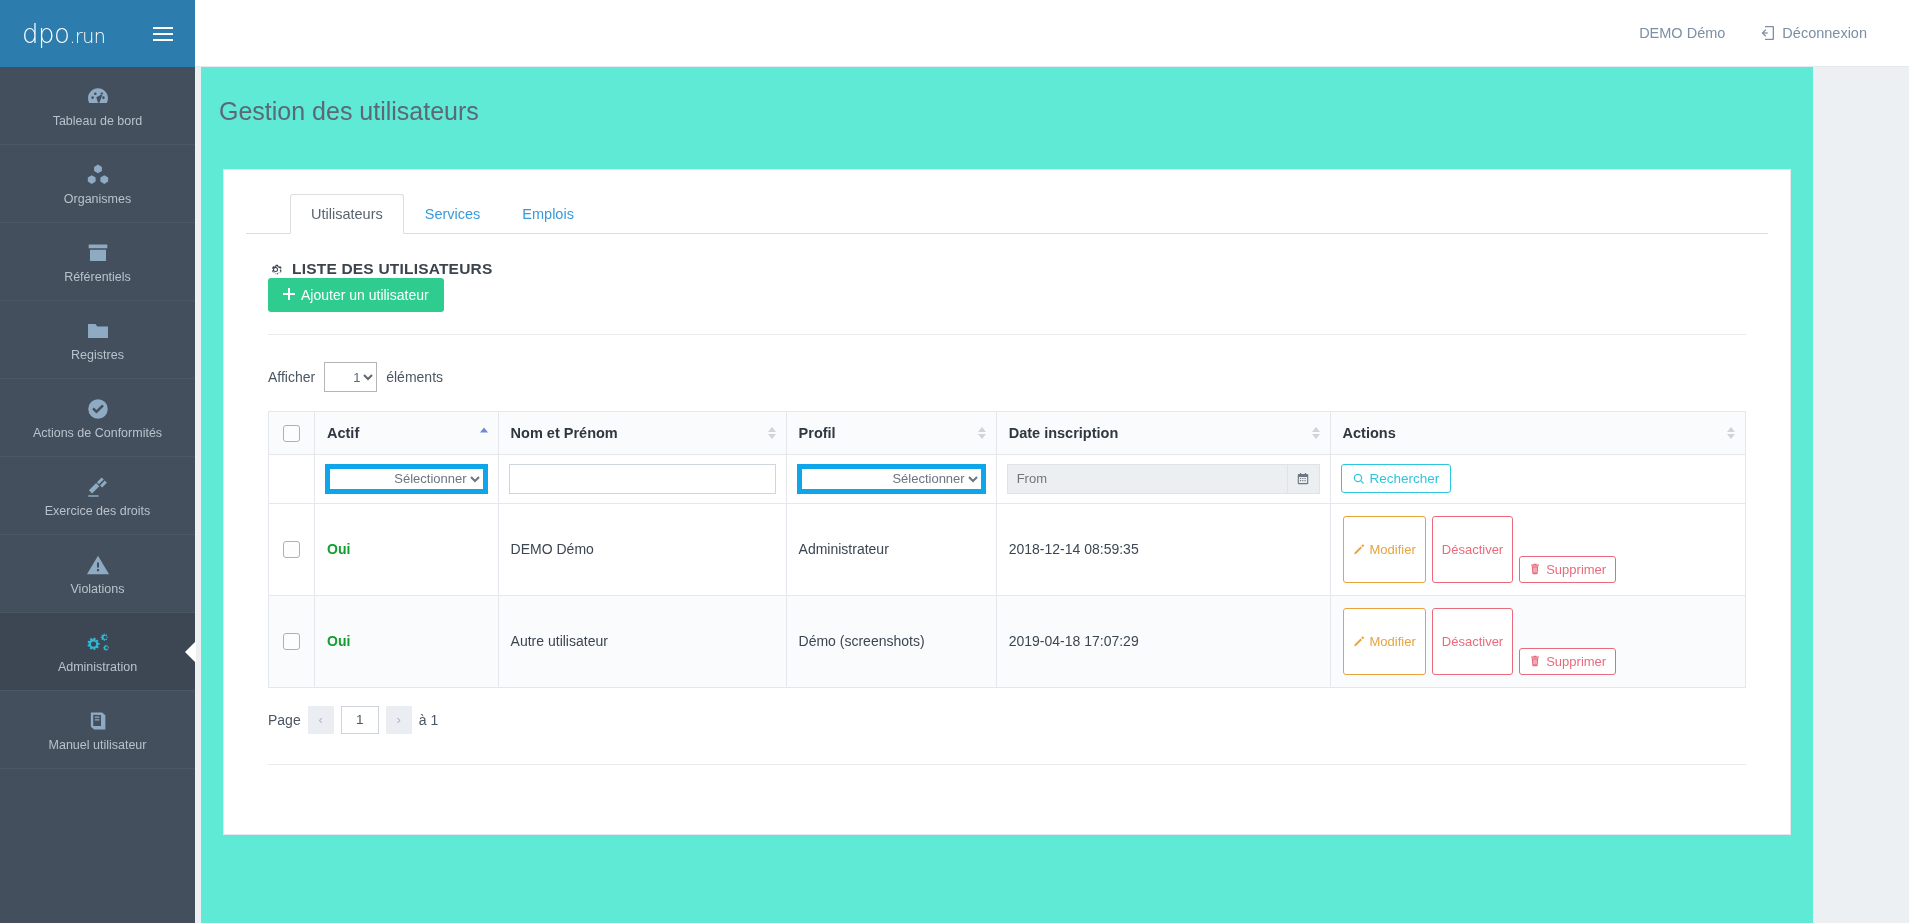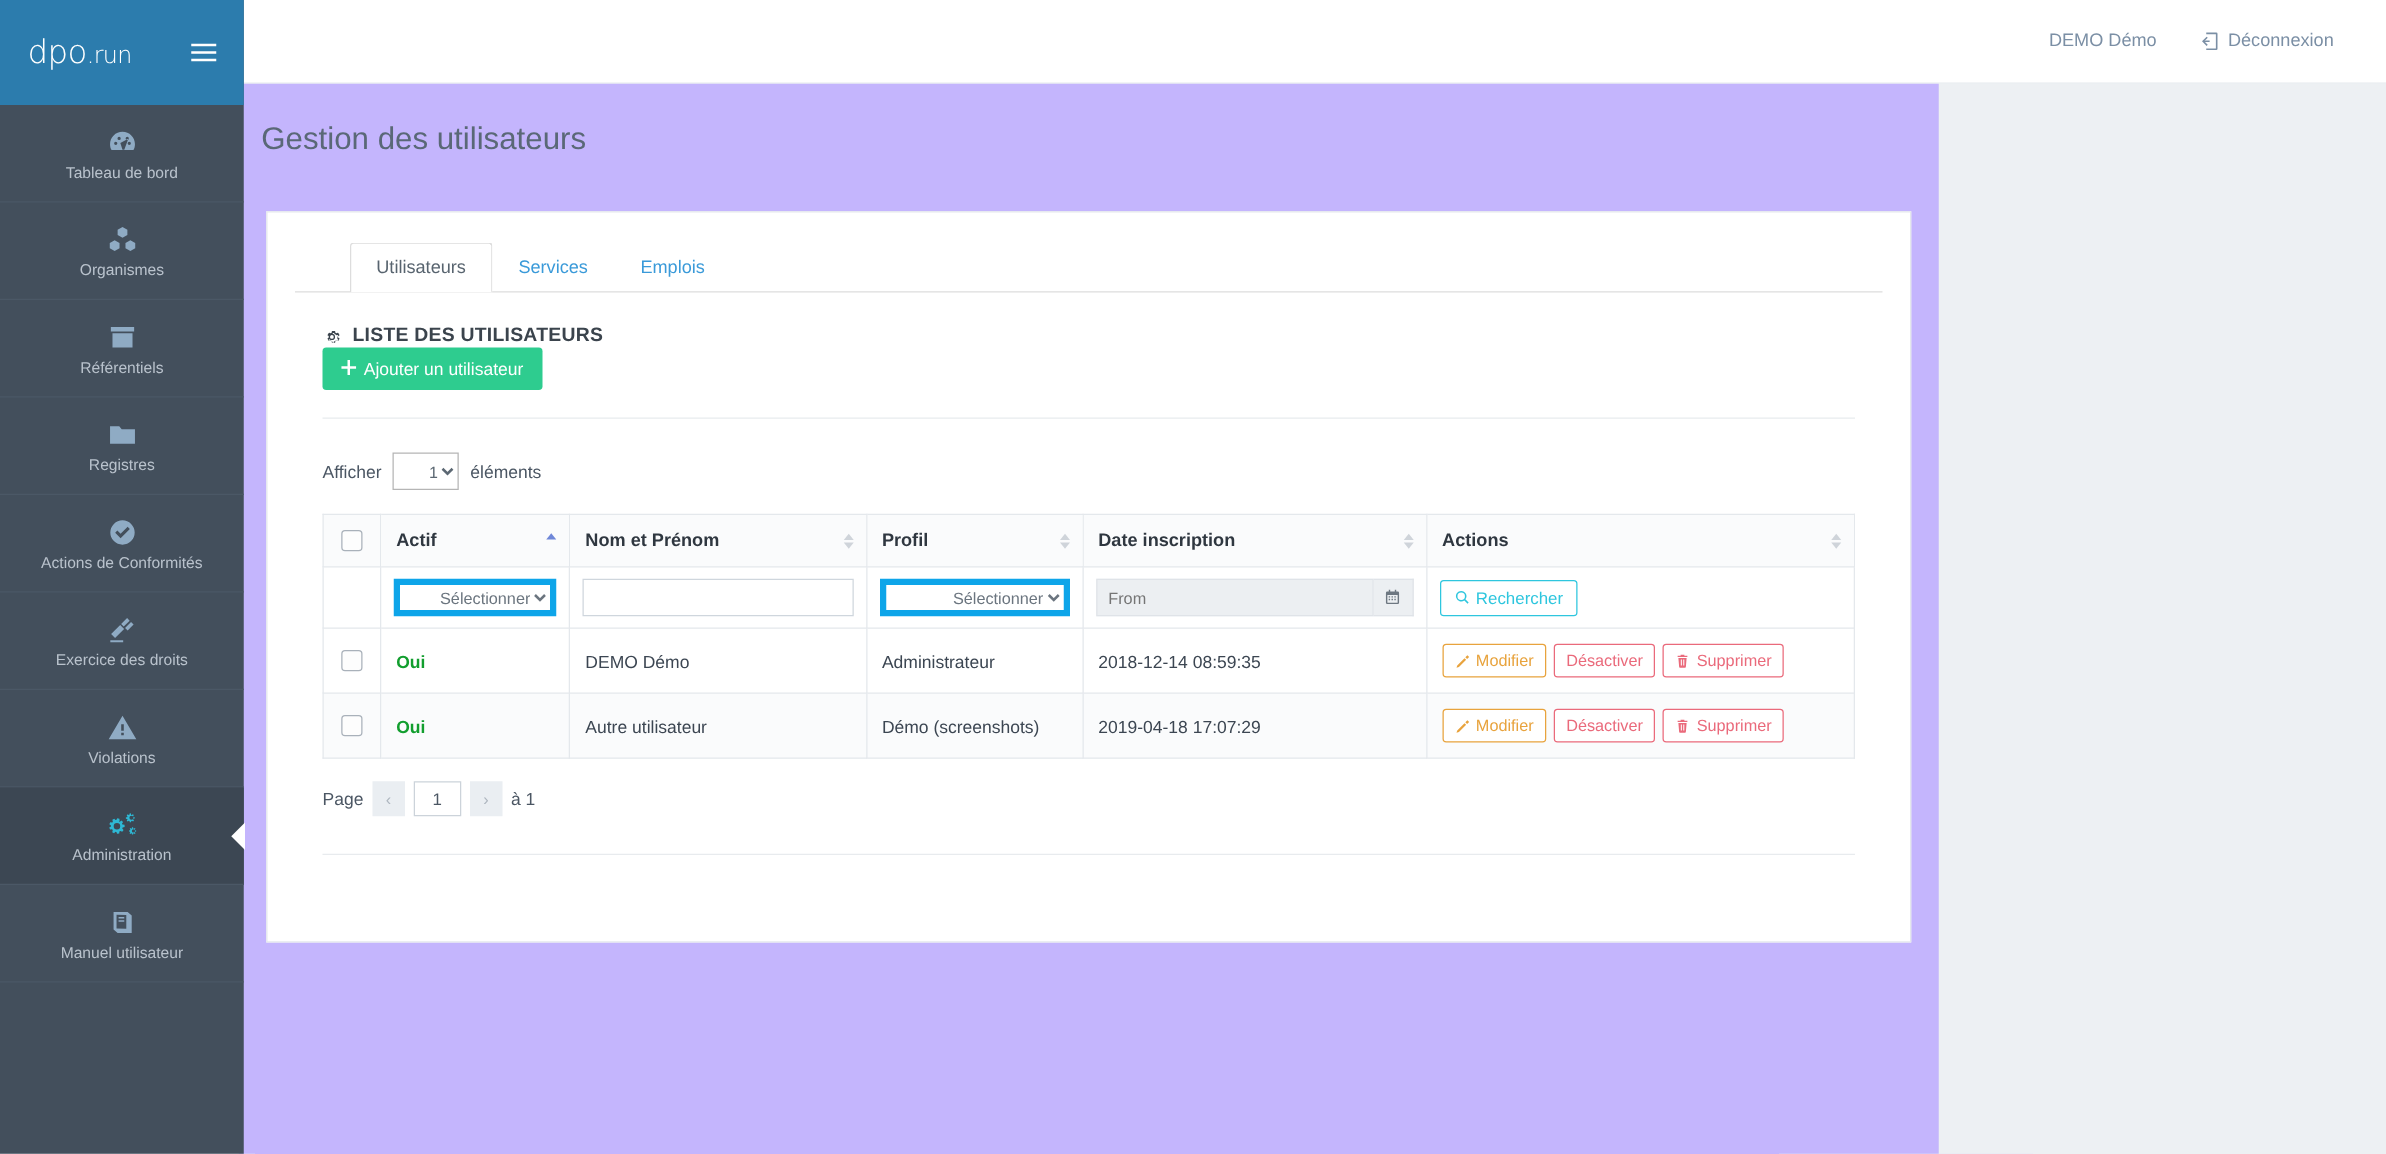--- a/index.html
+++ b/index.html
@@ -11,21 +11,21 @@
   }
 
   
   #sidebar {
     position: absolute; left: 0; top: 0;
     width: 195px; height: 923px;
     background: #434f5c;
     z-index: 10;
   }
   #brandbar {
-    height: 84px; background: #2c7cad;
+    height: 67px; background: #2c7cad;
     display: flex; align-items: center;
     padding: 0 18px 0 22px;
     justify-content: space-between;
   }
   #brand-logo {
     color: #ffffff; font-size: 26px; letter-spacing: -0.5px;
     font-family: "DejaVu Sans", sans-serif; font-weight: 300;
   }
   #brand-logo .run { font-size: 19px; }
   #hamburger { display: flex; flex-direction: column; gap: 4px; cursor: pointer; padding: 4px; }
@@ -58,23 +58,23 @@
     width: 1714px; height: 67px; background: #ffffff;
     display: flex; align-items: center; justify-content: flex-end;
     padding-right: 42px; gap: 34px;
     border-bottom: 1px solid #e6eaee;
   }
   .top-link { color: #7b8fa5; font-size: 14.5px; display: flex; align-items: center; gap: 7px; cursor: pointer; text-decoration: none; }
   .top-link svg { fill: #7b8fa5; display:block; }
 
   
   #page {
-    position: absolute; left: 191px; top: 67px;
-    width: 1360px; height: 856px;
-    background: #c4b5fd;
+    position: absolute; left: 201px; top: 67px;
+    width: 1612px; height: 856px;
+    background: #5eead4;
     overflow: hidden;
   }
   #page-title {
     font-size: 25px; color: #5a6877; font-weight: 400;
     padding: 30px 0 0 18px;
   }
 
   #card {
     margin: 43px 22px 0 22px;
     background: #ffffff;
@@ -173,21 +173,21 @@
 
   .act-group { display: flex; gap: 6px; }
   .abtn {
     font-size: 13px; padding: 5px 9px; border-radius: 3px; background: #fff;
     cursor: pointer; display: inline-flex; align-items: center; gap: 5px;
     font-family: "Liberation Sans", sans-serif; white-space: nowrap;
   }
   .abtn.edit { border: 1px solid #e8a33d; color: #e8a33d; }
   .abtn.edit svg { fill: #e8a33d; display:block; }
   .abtn.off  { border: 1px solid #ea6a7b; color: #ea6a7b; }
-  .abtn.del  { border: 1px solid #ea6a7b; color: #ea6a7b; }
+  .abtn.del  { border: 1px solid #ea6a7b; color: #ea6a7b; margin-top: 40px; }
   .abtn.del svg { fill: #ea6a7b; display:block; }
 
   
   #pager { display: flex; align-items: center; gap: 7px; padding: 18px 0 0 0; font-size: 14px; color: #4b5663; }
   .pg-btn {
     width: 26px; height: 28px; background: #eaeef2; color: #aeb6bf;
     display: flex; align-items: center; justify-content: center; font-size: 13px; cursor: pointer;
   }
   #pg-input {
     width: 38px; height: 28px; text-align: center; border: 1px solid #ccd3da;

